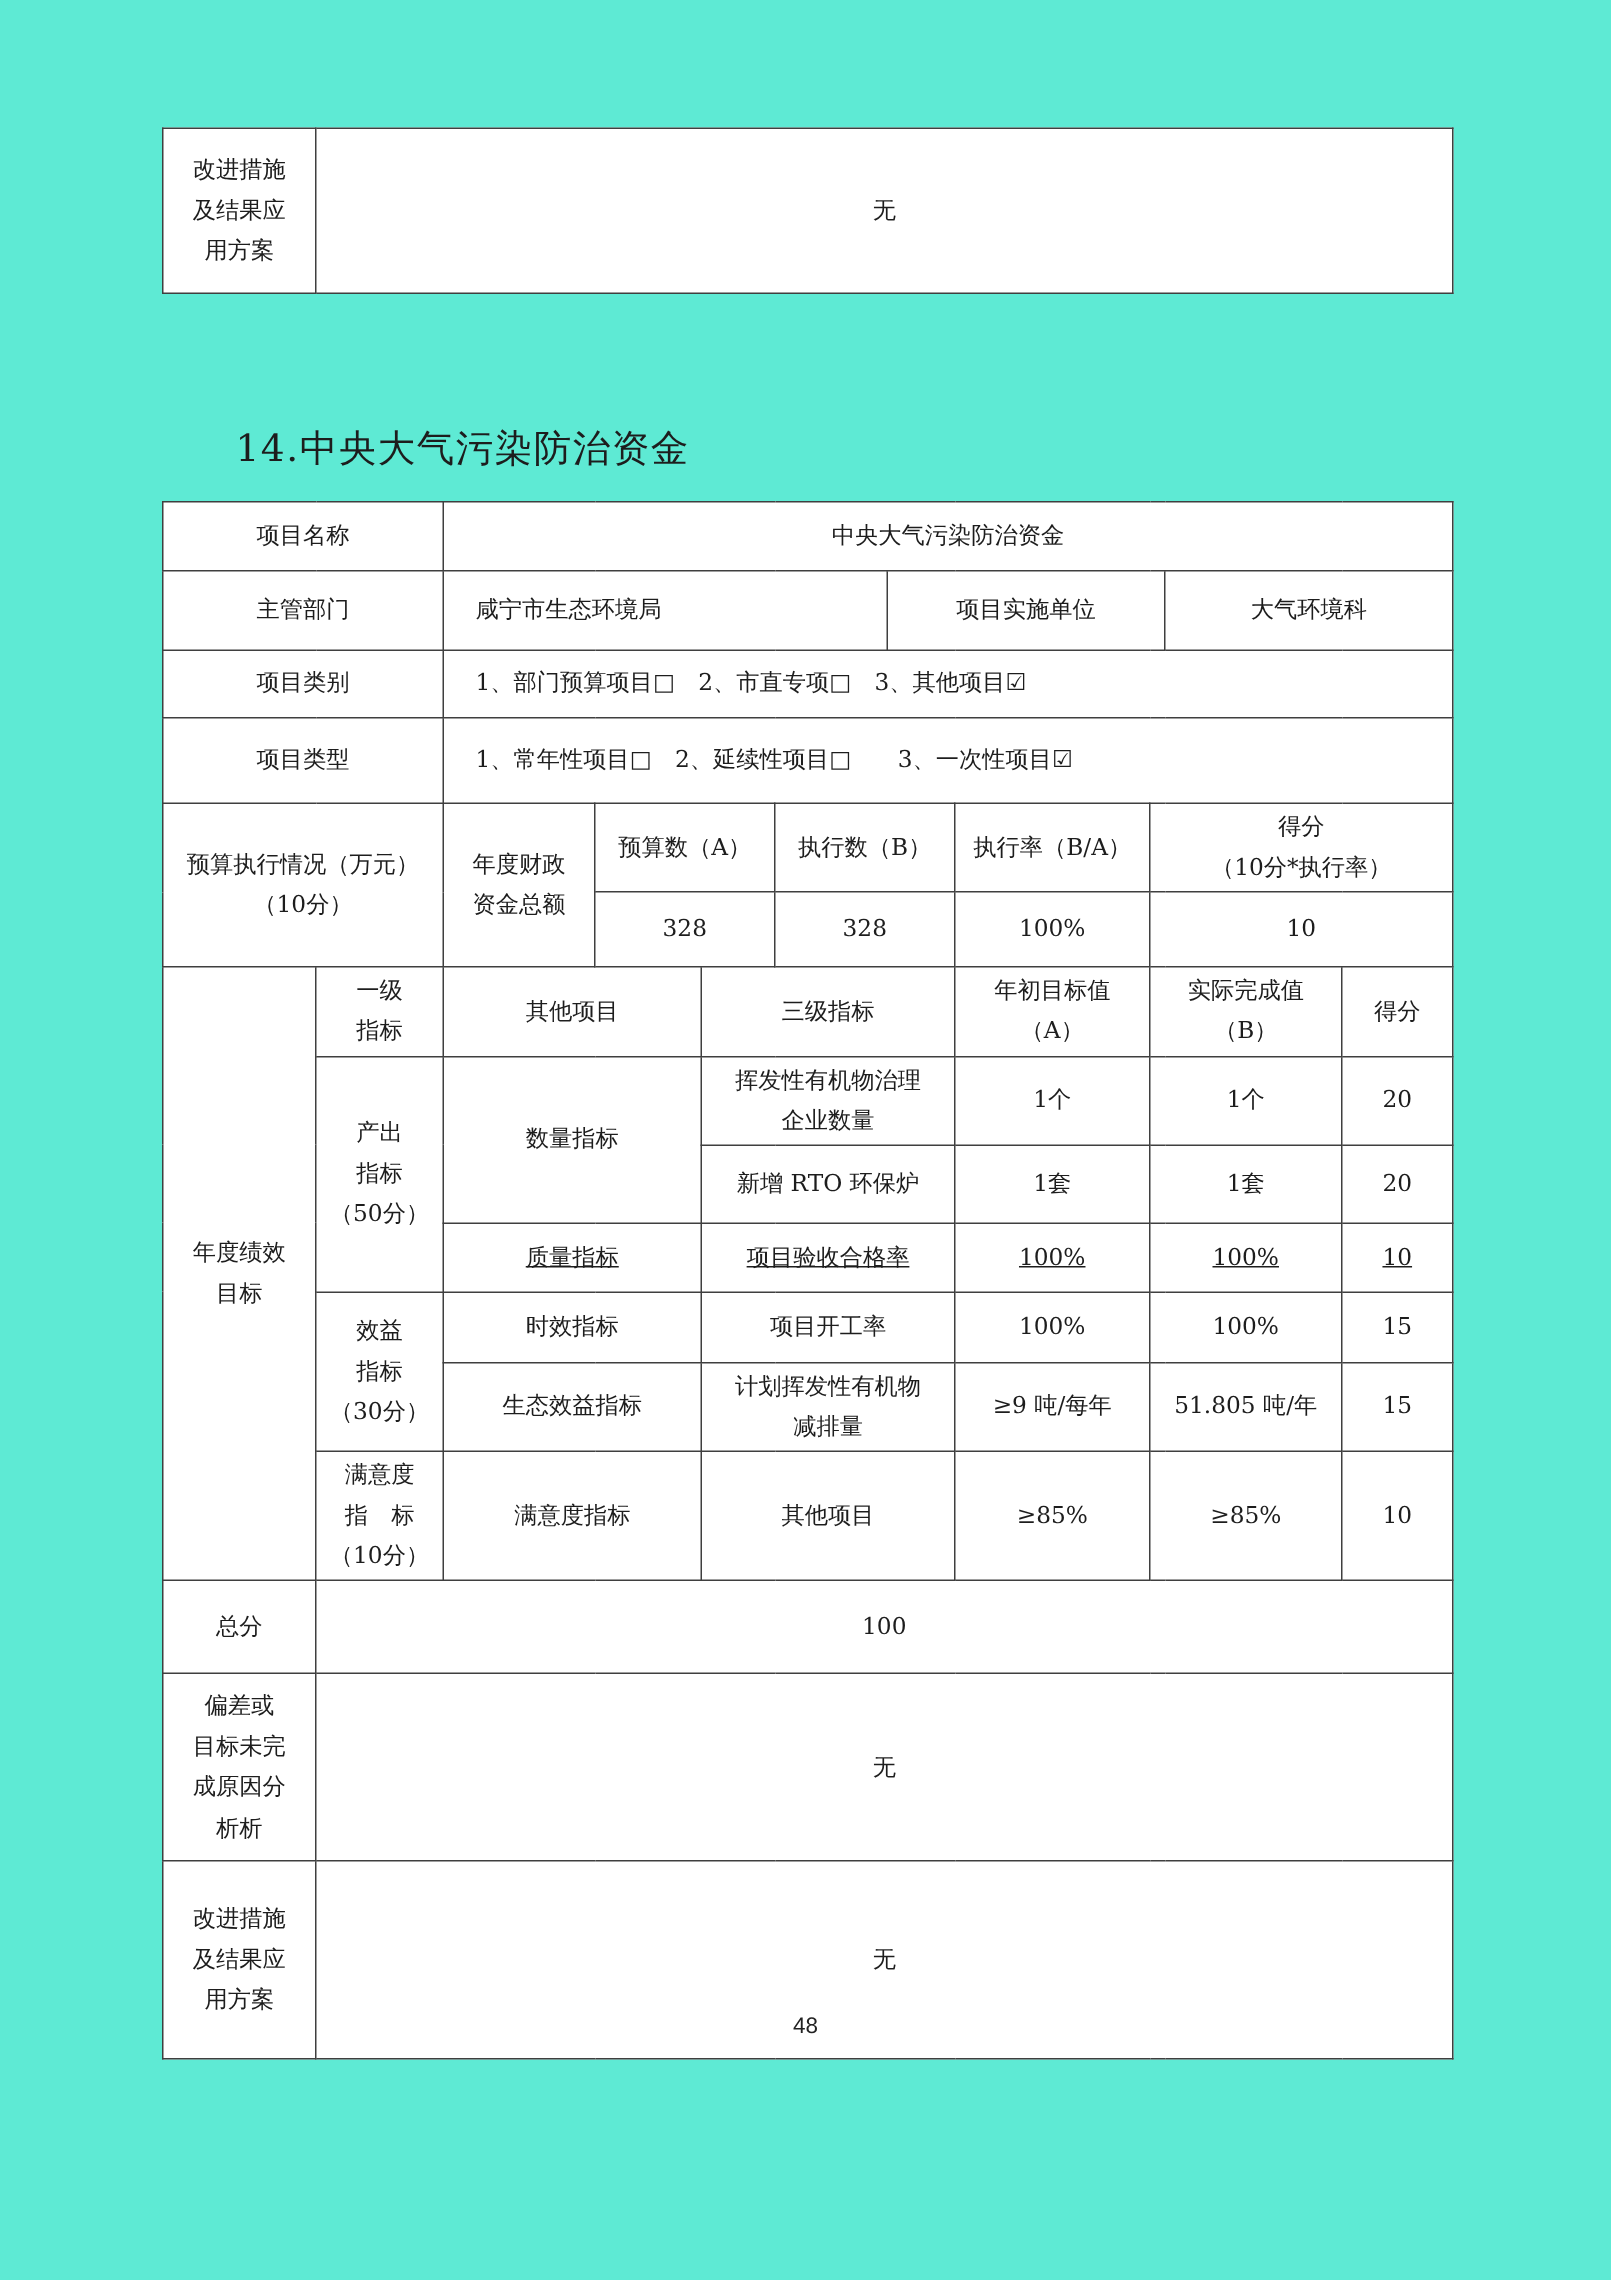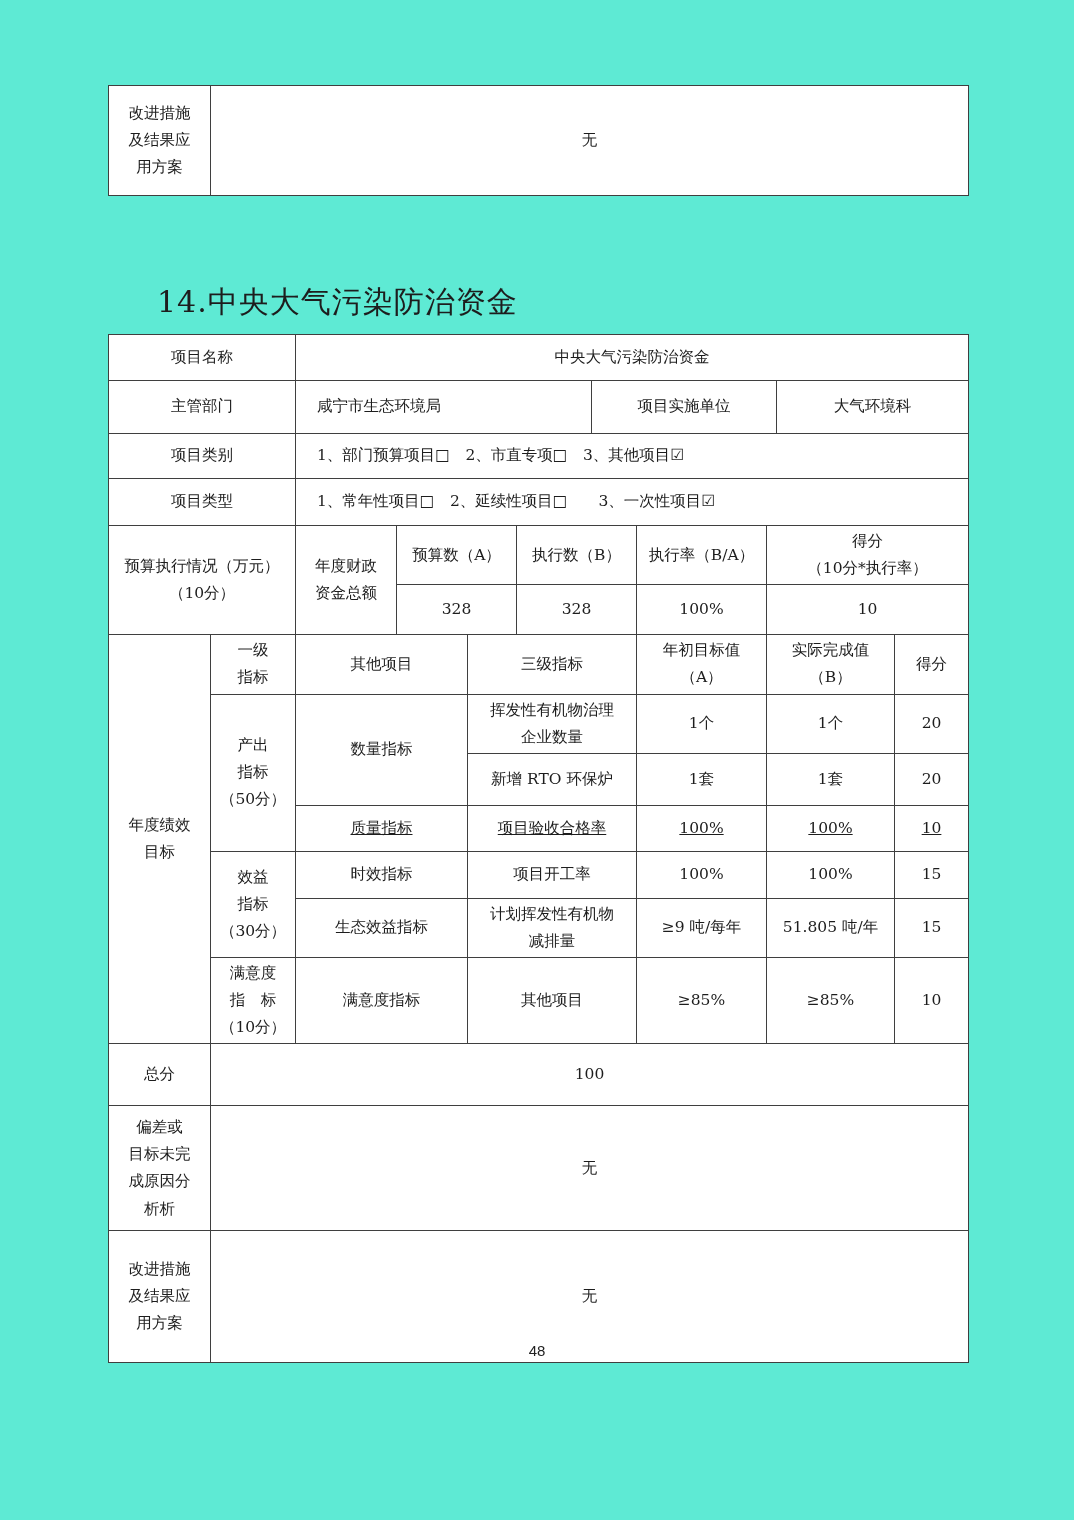--- a/index.html
+++ b/index.html
@@ -36,35 +36,35 @@
     position: absolute;
     left: 108px;
     top: 85px;
     width: 861px;
   }
   .top-table tr { height: 110px; }
   .doc-title {
     position: absolute;
     left: 157px;
     top: 282px;
-    font-size: 30px;
+    font-size: 25px;
     letter-spacing: 1px;
     font-weight: normal;
     white-space: nowrap;
   }
   .main-table {
     position: absolute;
     left: 108px;
     top: 334px;
     width: 861px;
   }
   tr.r1  { height: 46px; }
   tr.r2  { height: 53px; }
   tr.r3  { height: 45px; }
-  tr.r4  { height: 47px; }
+  tr.r4  { height: 57px; }
   tr.r5  { height: 53px; }
   tr.r6  { height: 50px; padding-left: 44px; }
   tr.r7  { height: 53px; }
   tr.r8  { height: 54px; }
   tr.r9  { height: 52px; }
   tr.r10 { height: 46px; text-decoration: underline; }
   tr.r11 { height: 47px; }
   tr.r12 { height: 56px; }
   tr.r13 { height: 81px; padding-left: 23px; }
   tr.r14 { height: 62px; }

